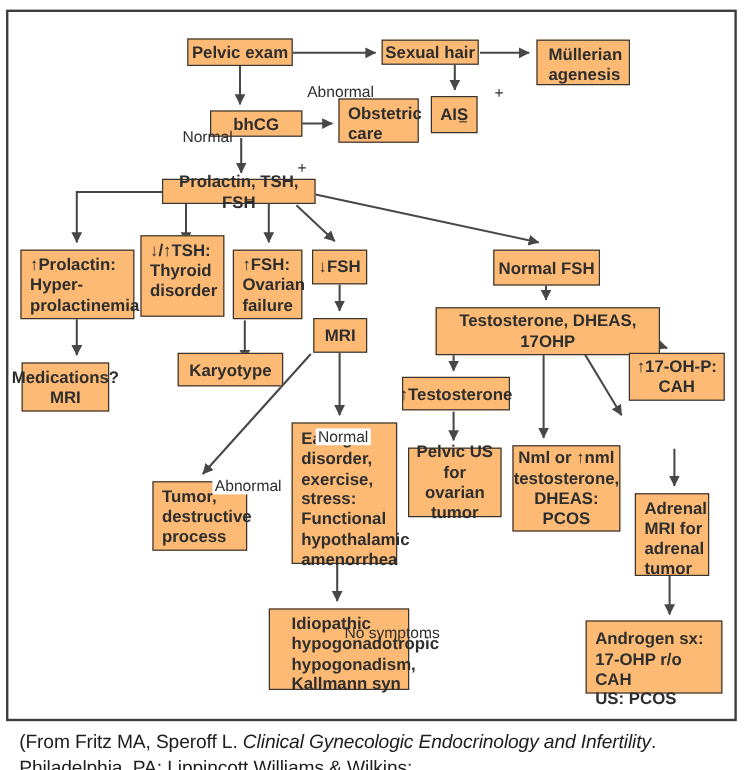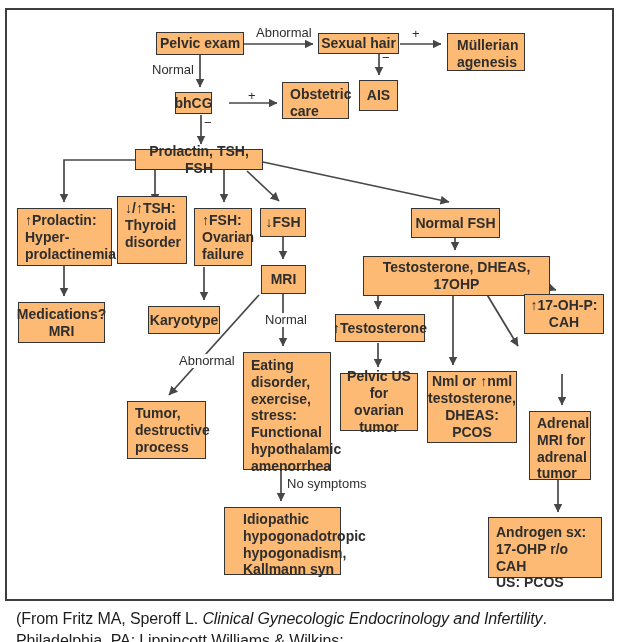--- a/index.html
+++ b/index.html
@@ -6,21 +6,21 @@
   body{width:621px;height:642px;position:relative;overflow:hidden;
        font-family:"Liberation Sans",sans-serif;color:#2e2e2e;}
   #stage{position:absolute;left:0;top:0;width:621px;height:642px;}
   .frame{position:absolute;left:5px;top:8px;width:609px;height:593px;
          border:2px solid #3e3e3e;box-sizing:border-box;background:transparent;}
   svg.connectors{position:absolute;left:0;top:0;width:621px;height:642px;pointer-events:none;}
   .node{position:absolute;background:#fdba74;border:1.3px solid #343434;
         box-sizing:border-box;font-size:14px;line-height:1.2;white-space:pre-line;font-weight:bold;}
   .center{display:flex;align-items:center;justify-content:center;text-align:center;padding:1px 2px;}
   .left{text-align:left;padding:3px 2px 0 7px;}
-  .elabel{position:absolute;font-size:13px;line-height:1.1;white-space:nowrap;color:#2e2e2e;}
+  .elabel{position:absolute;font-size:13px;line-height:1.1;white-space:nowrap;color:#2e2e2e;margin-top:44px;}
   .elabel.bg{background:#ffffff;padding:0 2px;}
   .citation{position:absolute;left:16px;top:608px;width:616px;font-size:16px;
             line-height:1.35;color:#1d1d1d;letter-spacing:-0.1px;}
   .citation i{font-style:italic;}
 </style>
 </head>
 <body>
 
 <div id="stage">
 
@@ -61,36 +61,36 @@
     </g>
   </svg>
 
   <div class="node center" style="left:156px;top:32px;width:88px;height:23px">Pelvic exam</div>
   <div class="node center" style="left:318px;top:33px;width:81px;height:21px">Sexual hair</div>
   <div class="node left" style="left:447px;top:33px;width:78px;height:38px;padding-left:9px">Müllerian
 agenesis</div>
   <div class="node center" style="left:359px;top:80px;width:39px;height:31px">AIS</div>
   <div class="node left" style="left:282px;top:82px;width:67px;height:37px">Obstetric
 care</div>
-  <div class="node center" style="left:175px;top:92px;width:37px;height:22px">bhCG</div>
+  <div class="node center" style="left:175px;top:92px;width:77px;height:22px">bhCG</div>
   <div class="node center" style="left:135px;top:149px;width:128px;height:21px">Prolactin, TSH, FSH</div>
   <div class="node left" style="left:17px;top:208px;width:95px;height:58px">↑Prolactin:
 Hyper-
 prolactinemia</div>
   <div class="node left" style="left:117px;top:196px;width:70px;height:68px">↓/↑TSH:
 Thyroid
 disorder</div>
   <div class="node left" style="left:194px;top:208px;width:58px;height:58px">↑FSH:
 Ovarian
 failure</div>
   <div class="node center" style="left:260px;top:208px;width:46px;height:29px">↓FSH</div>
   <div class="node center" style="left:261px;top:265px;width:45px;height:29px">MRI</div>
-  <div class="node center" style="left:18px;top:302px;width:87px;height:41px">Medications?
+  <div class="node center" style="left:18px;top:302px;width:73px;height:41px">Medications?
 MRI</div>
-  <div class="node center" style="left:148px;top:306px;width:72px;height:28px">Karyotype</div>
+  <div class="node center" style="left:148px;top:294px;width:88px;height:28px">Karyotype</div>
   <div class="node left" style="left:127px;top:401px;width:79px;height:58px;padding-top:3px">Tumor,
 destructive
 process</div>
   <div class="node left" style="left:243px;top:352px;width:88px;height:118px;padding-top:4px">Eating
 disorder,
 exercise,
 stress:
 Functional
 hypothalamic
 amenorrhea</div>

